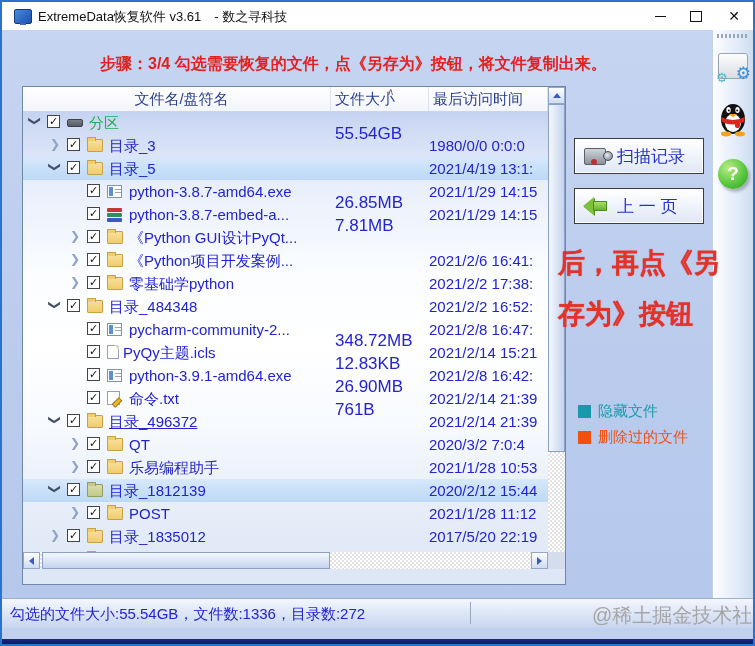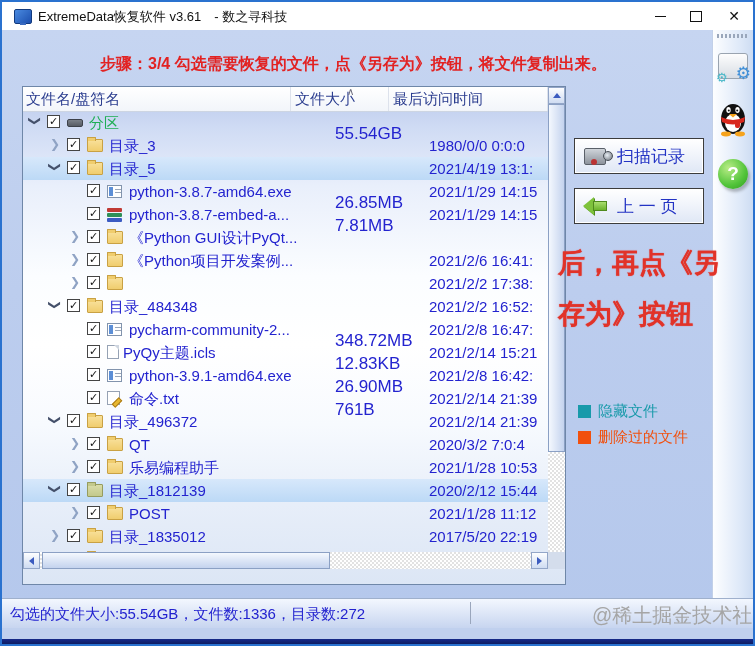--- a/index.html
+++ b/index.html
@@ -13,21 +13,21 @@
   .btn-min{right:76px;}.btn-max{right:40px;}.btn-close{right:2px;font-size:14px;}
   .glyph-min{width:11px;height:1px;background:#111;}
   .glyph-max{width:10px;height:9px;border:1px solid #111;}
   
   .client{position:absolute;left:0;top:28px;width:751px;height:580px;background:linear-gradient(180deg,#c6d5f1 0%,#bccdee 45%,#b5c8ec 100%);}
   .banner{position:absolute;left:98px;top:24px;font-size:16px;font-weight:bold;color:#e22222;white-space:nowrap;}
   
   .tree{position:absolute;left:20px;top:56px;width:544px;height:499px;border:1px solid #6f87a8;background:linear-gradient(180deg,#b6c6ea 0%,#cfdbf4 8%,#e9effb 20%,#fbfdff 38%,#ffffff 52%,#f7fafe 68%,#e7eef9 84%,#dce6f5 100%);box-sizing:border-box;overflow:hidden;}
   .thead{position:absolute;left:0;top:0;width:525px;height:24px;background:linear-gradient(180deg,#ffffff,#f2f5fa);border-bottom:1px solid #cdd5e2;display:flex;}
   .th{font-size:15px;color:#2b3d8f;line-height:24px;box-sizing:border-box;border-right:1px solid #dde2ec;overflow:hidden;white-space:nowrap;}
-  .th-name{width:268px;padding-left:3px;}
+  .th-name{width:308px;padding-left:10px;text-align:center;}
   .th-size{width:98px;padding-left:4px;position:relative;}
   .th-time{flex:1;padding-left:4px;}
   .sort-caret{position:absolute;left:56px;top:-7px;font-size:10px;color:#667;}
   .tbody{position:absolute;left:0;top:24px;width:525px;height:458px;overflow:hidden;}
   .trow{position:relative;height:23px;width:100%;}
   .trow.sel{background:linear-gradient(180deg,#d7e8fb,#bcd9f6);}
   .exp{position:absolute;top:3px;font-size:12px;color:#44506a;transform:rotate(90deg);width:12px;text-align:center;}
   .exp.closed{transform:none;color:#8fa3c4;}
   .cb{position:absolute;top:4px;width:13px;height:13px;background:#fff;border:1px solid #444;box-sizing:border-box;font-size:11px;line-height:11px;text-align:center;color:#111;font-weight:bold;}
   .fic{position:absolute;top:5px;width:16px;height:13px;}
@@ -180,20 +180,21 @@
             <span class="cb" style="left: 64px;">✓</span>
             <span class="fic ic-folder" style="left: 84px;"></span>
             <span class="nm" style="left: 106px; width: 200px;">《Python项目开发案例...</span>
             <span class="sz"></span>
             <span class="tm">2021/2/6 16:41:</span>
           </div>
           <div class="trow">
             <span class="exp closed" style="left: 46px;">❯</span>
             <span class="cb" style="left: 64px;">✓</span>
             <span class="fic ic-folder" style="left: 84px;"></span>
+            <span class="nm" style="left: 106px; width: 200px;">零基础学python</span>
             <span class="sz"></span>
             <span class="tm">2021/2/2 17:38:</span>
           </div>
           <div class="trow">
             <span class="exp open" style="left: 26px;">❯</span>
             <span class="cb" style="left: 44px;">✓</span>
             <span class="fic ic-folder" style="left: 64px;"></span>
             <span class="nm" style="left: 86px; width: 220px;">目录_484348</span>
             <span class="sz"></span>
             <span class="tm">2021/2/2 16:52:</span>
@@ -223,21 +224,21 @@
             <span class="cb" style="left: 64px;">✓</span>
             <span class="fic ic-txt" style="left: 84px;"></span>
             <span class="nm" style="left: 106px; width: 200px;">命令.txt</span>
             <span class="sz">761B</span>
             <span class="tm">2021/2/14 21:39</span>
           </div>
           <div class="trow">
             <span class="exp open" style="left: 26px;">❯</span>
             <span class="cb" style="left: 44px;">✓</span>
             <span class="fic ic-folder" style="left: 64px;"></span>
-            <span class="nm" style="left: 86px; width: 220px;">目录_496372</span>
+            <span class="nm" style="left: 86px; width: 220px; text-decoration: underline;">目录_496372</span>
             <span class="sz"></span>
             <span class="tm">2021/2/14 21:39</span>
           </div>
           <div class="trow">
             <span class="exp closed" style="left: 46px;">❯</span>
             <span class="cb" style="left: 64px;">✓</span>
             <span class="fic ic-folder" style="left: 84px;"></span>
             <span class="nm" style="left: 106px; width: 200px;">QT</span>
             <span class="sz"></span>
             <span class="tm">2020/3/2 7:0:4</span>

